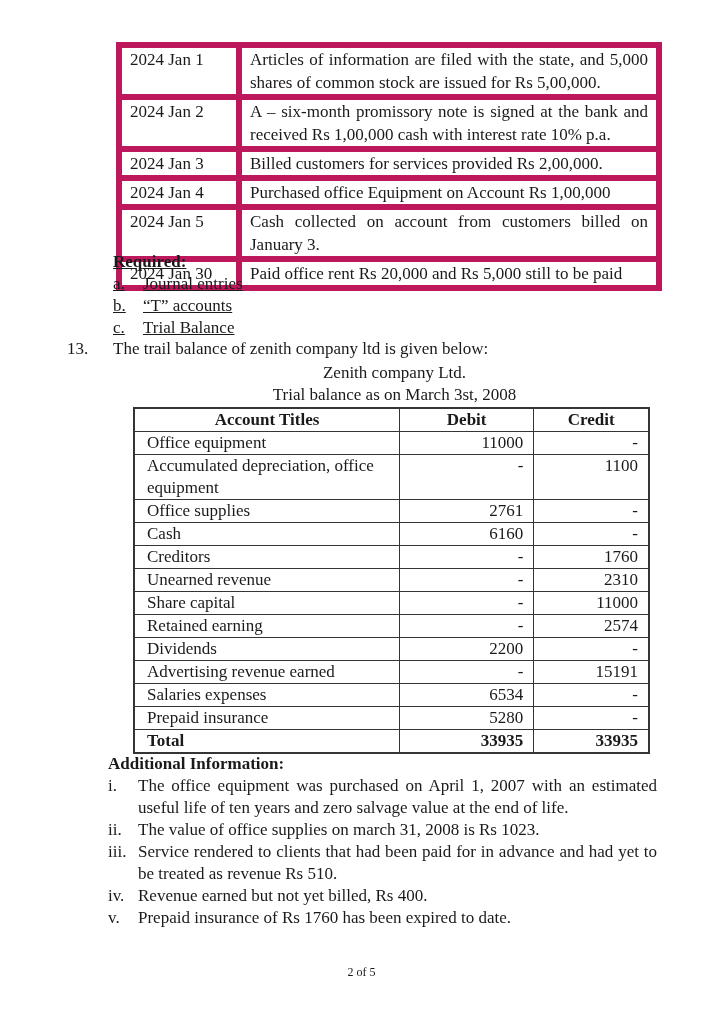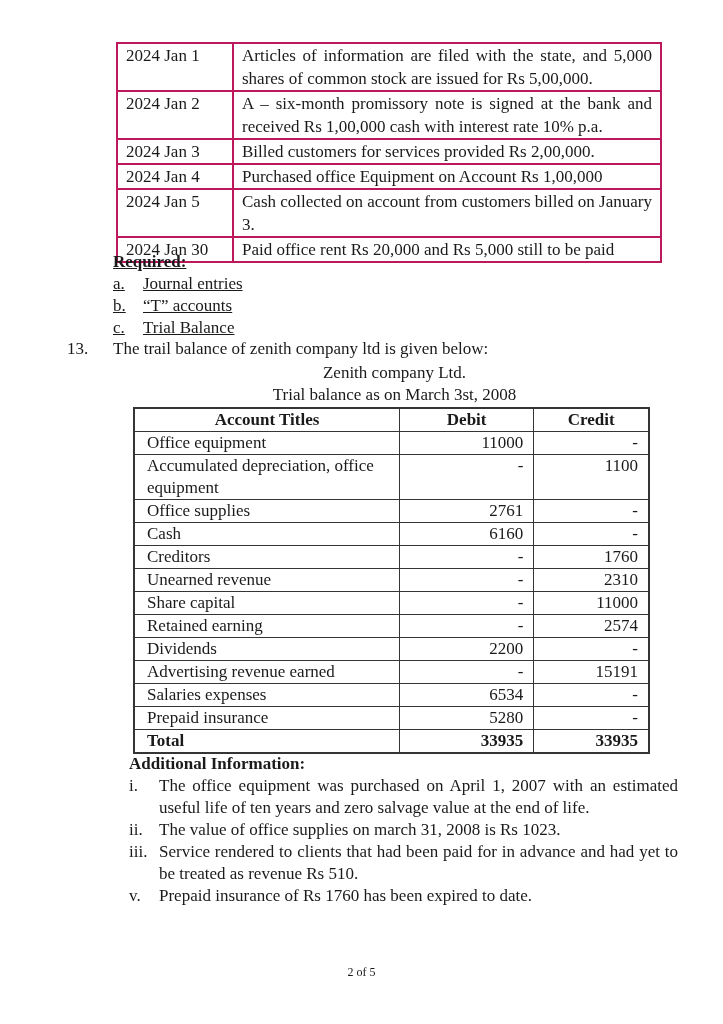--- a/index.html
+++ b/index.html
@@ -19,21 +19,21 @@
   table { border-collapse: collapse; }
   .journal {
     position: absolute;
     left: 116px;
     top: 42px;
     width: 546px;
     border: 2px solid #353535;
     table-layout: fixed;
   }
   .journal td {
-    border: 2px solid #be185d;
+    border: 6px solid #be185d;
     padding: 0 8px;
     vertical-align: top;
     line-height: 23px;
   }
   .journal .c-date { width: 98px; white-space: nowrap; }
   .journal .c-desc { text-align: justify; }
 
   
   .required {
     position: absolute;
@@ -81,21 +81,21 @@
   .tb th { text-align: center; font-weight: bold; }
   .tb td.num { text-align: right; padding-right: 10px; }
   .tb tr.total-row td { font-weight: bold; }
   .col-account { width: 249px; }
   .col-debit  { width: 126px; }
   .col-credit { width: 108px; }
 
   
   .addinfo {
     position: absolute;
-    left: 129px;
+    left: 108px;
     top: 753px;
     width: 549px;
     line-height: 22px;
   }
   .addinfo .text { flex: 1; text-align: justify; }
 
   
   .footer {
     position: absolute;
     left: 0;
@@ -252,20 +252,24 @@
     </div>
     <div class="list-row">
       <span class="marker">ii.</span>
       <span class="text">The value of office supplies on march 31, 2008 is Rs 1023.</span>
     </div>
     <div class="list-row">
       <span class="marker">iii.</span>
       <span class="text">Service rendered to clients that had been paid for in advance and had yet to be treated as revenue Rs 510.</span>
     </div>
     <div class="list-row">
+      <span class="marker">iv.</span>
+      <span class="text">Revenue earned but not yet billed, Rs 400.</span>
+    </div>
+    <div class="list-row">
       <span class="marker">v.</span>
       <span class="text">Prepaid insurance of Rs 1760 has been expired to date.</span>
     </div>
   </div>
 
   <div class="footer">2 of 5</div>
 
 </div>
 
 </body></html>

